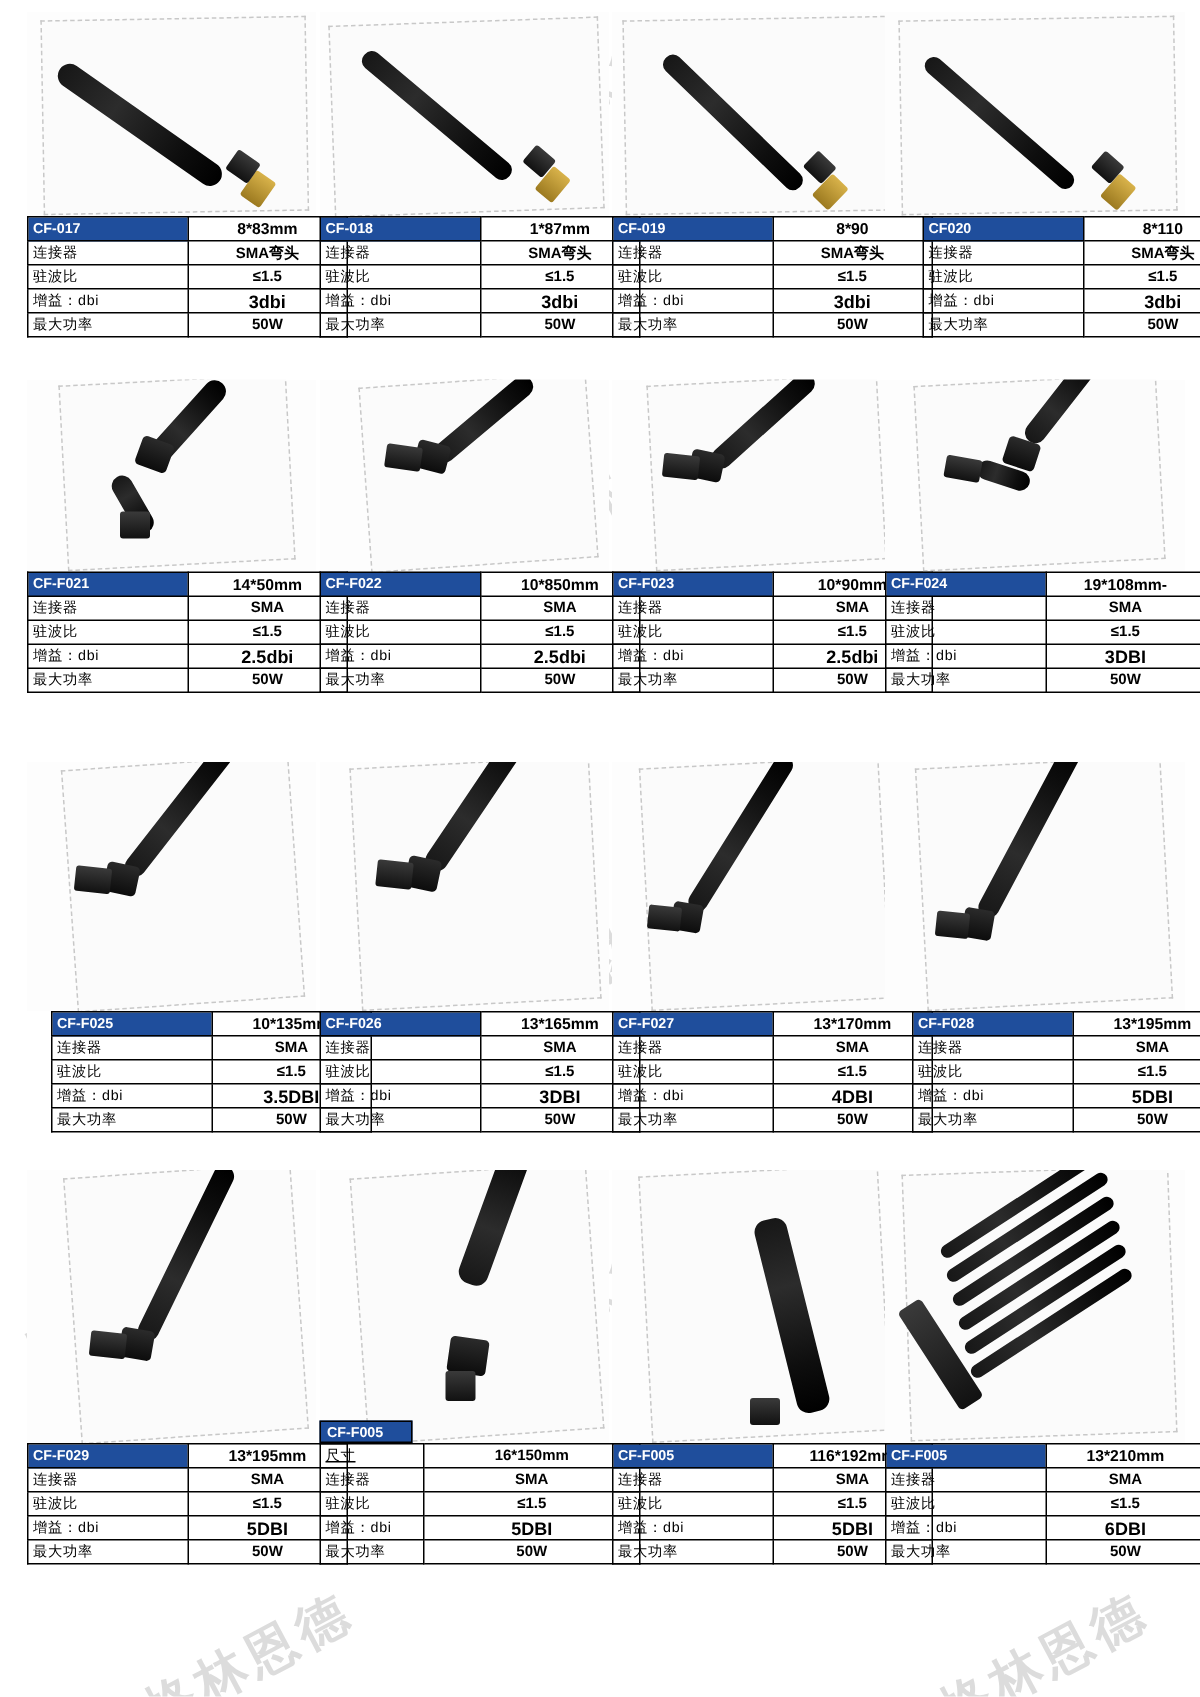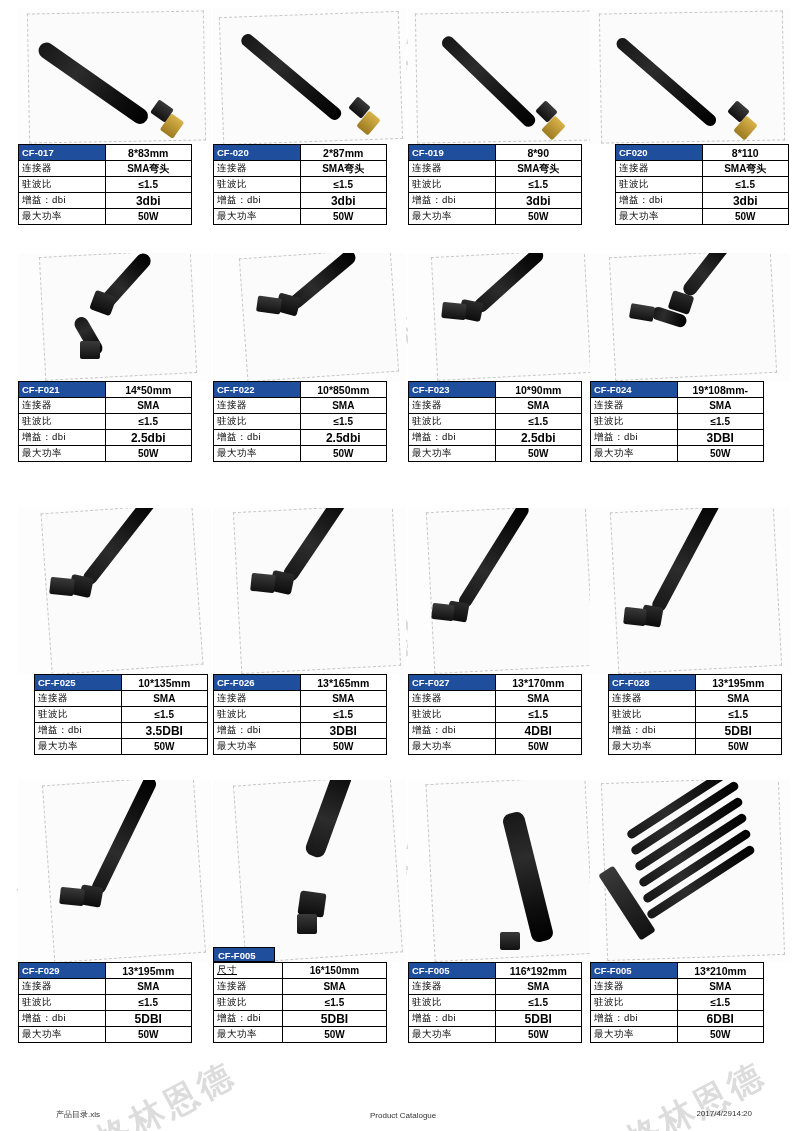--- a/index.html
+++ b/index.html
@@ -58,21 +58,21 @@
   .conn.blk{background:linear-gradient(180deg,#3a3a3a,#111);}
   .hinge{
     position:absolute;
     background:linear-gradient(180deg,#2b2b2b,#0c0c0c);
     border-radius:3px;
   }
 
   
   table.spec{
     border-collapse:collapse;
-    width:174px;
+    width:214px;
     table-layout:fixed;
     font-size:9px;
   }
   table.spec td{
     border:1px solid #000;
     height:15px;
     padding:0 3px;
     vertical-align:middle;
   }
   td.lab{width:62px;font-size:9.5px;letter-spacing:0.5px;}
@@ -162,22 +162,22 @@
       <div class="pbg"></div>
       <div class="dash" style="left:8px;top:6px;width:178px;height:126px;transform:rotate(-2deg);"></div>
       <div class="ant thin" style="left:30px;top:22px;width:126px;height:13px;transform:rotate(40deg);transform-origin:left center;"></div>
       <div class="conn" style="left:148px;top:105px;width:15px;height:20px;transform:rotate(40deg);"></div>
       <div class="conn blk" style="left:138px;top:92px;width:17px;height:15px;transform:rotate(40deg);"></div>
     </div>
     <div style="position:absolute;left:0;top:136px;">
       <table class="spec">
         <tbody>
             <tr class="hdrrow">
-          <td class="codeblue">CF-020</td>
-          <td class="hdrval">2*87mm</td>
+          <td class="codeblue">CF-018</td>
+          <td class="hdrval">1*87mm</td>
         </tr>
         <tr>
               <td class="lab">连接器</td>
               <td class="val">SMA弯头</td>
             </tr>
         <tr>
               <td class="lab">驻波比</td>
               <td class="val">≤1.5</td>
             </tr>
         <tr>
@@ -696,19 +696,14 @@
             </tr>
         <tr>
               <td class="lab">最大功率</td>
               <td class="val">50W</td>
             </tr>
       </tbody>
         </table>
     </div>
   </div>
 
-  <div class="footer">
-    <div class="fl">产品目录.xls</div>
-    <div class="fc">Product Catalogue</div>
-    <div class="fr">2017/4/2914:20</div>
-  </div>
 
 </div>
 
 </body></html>

